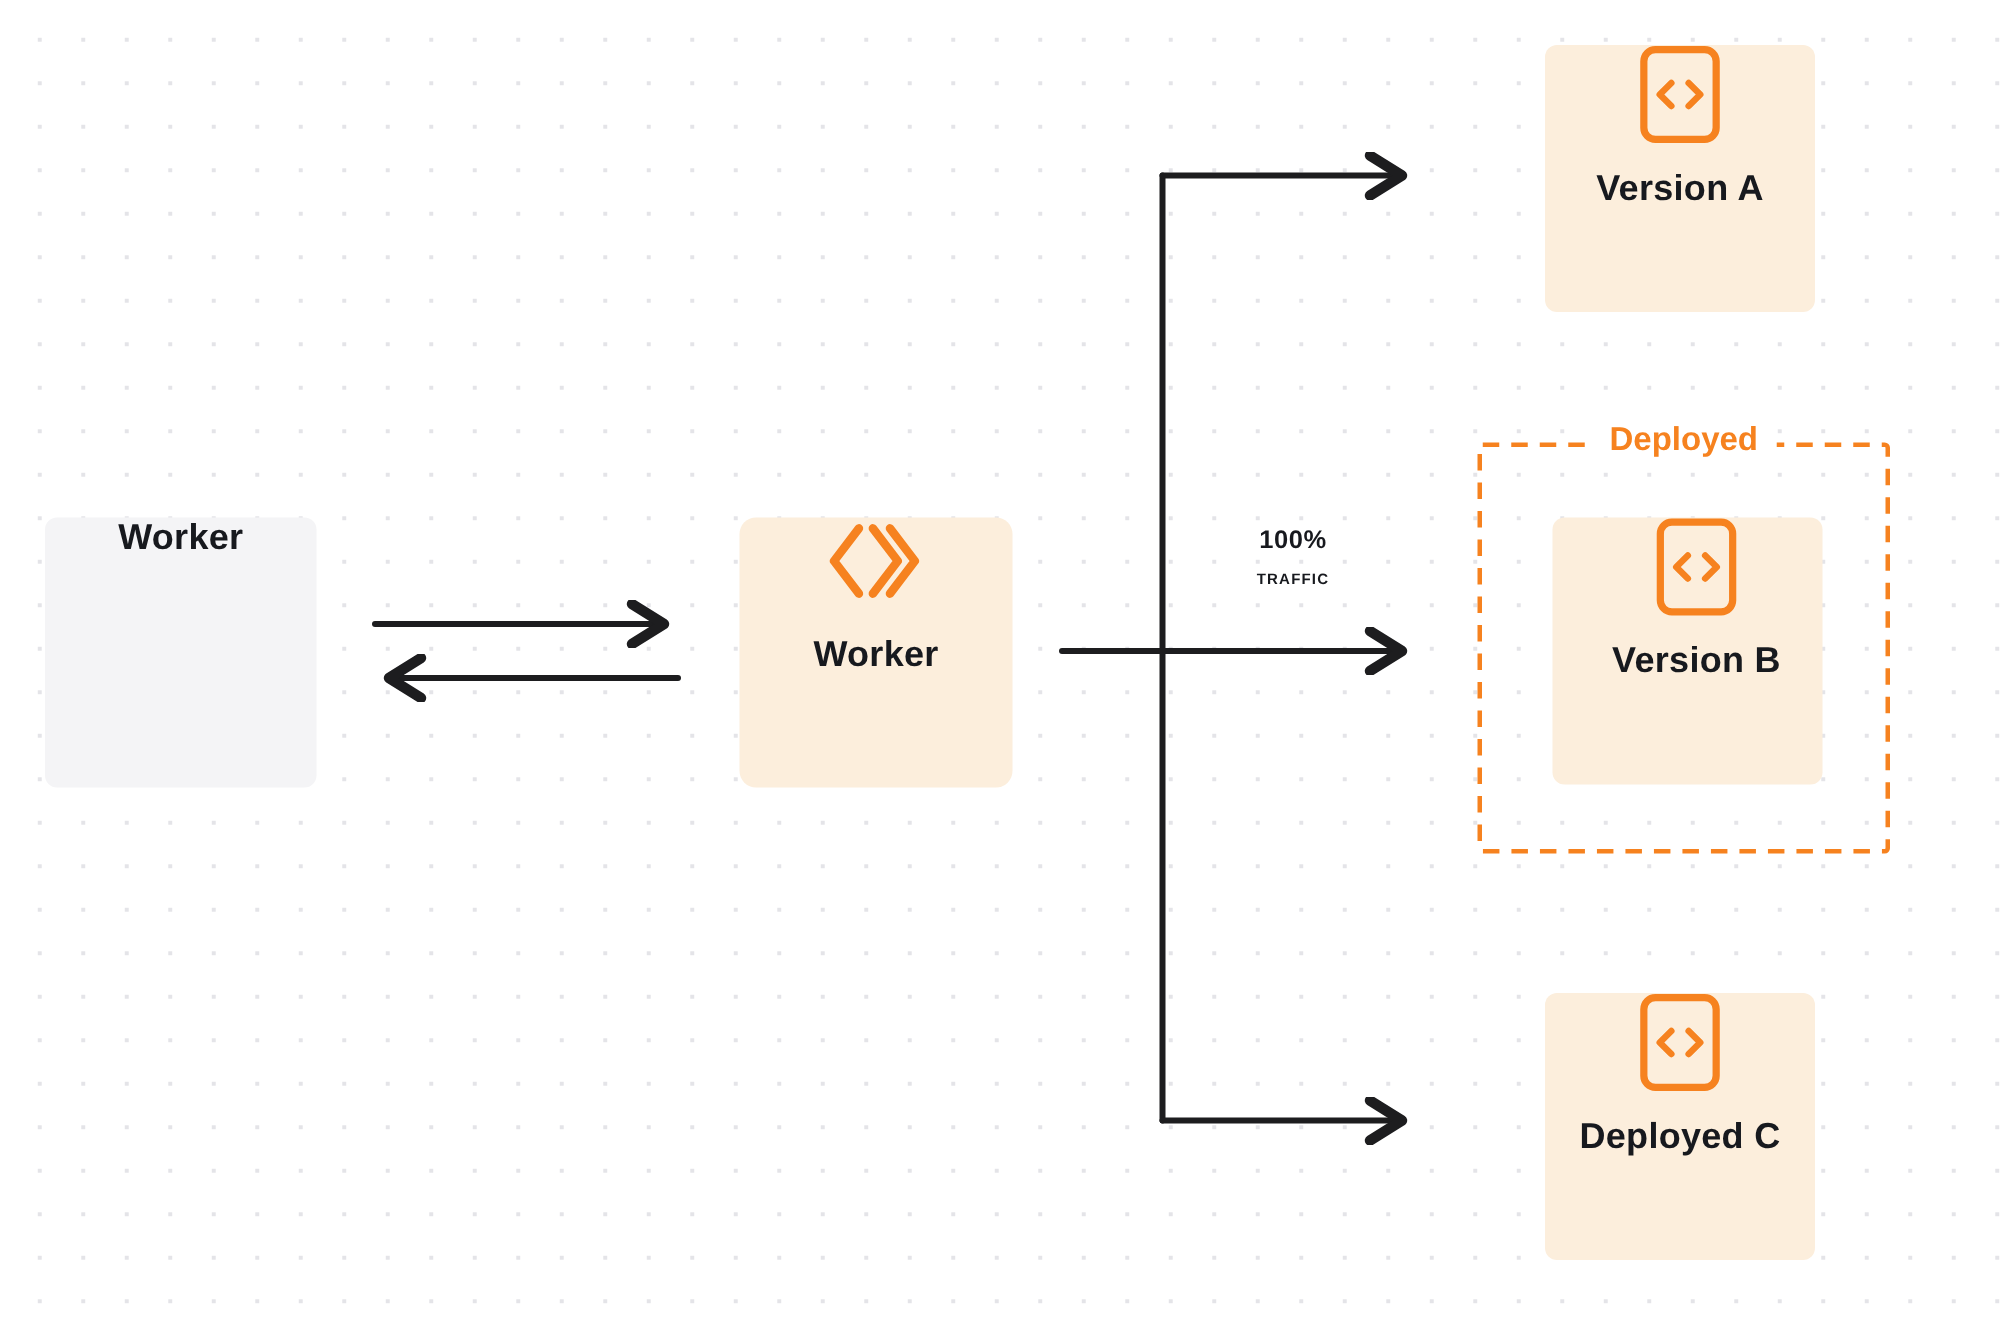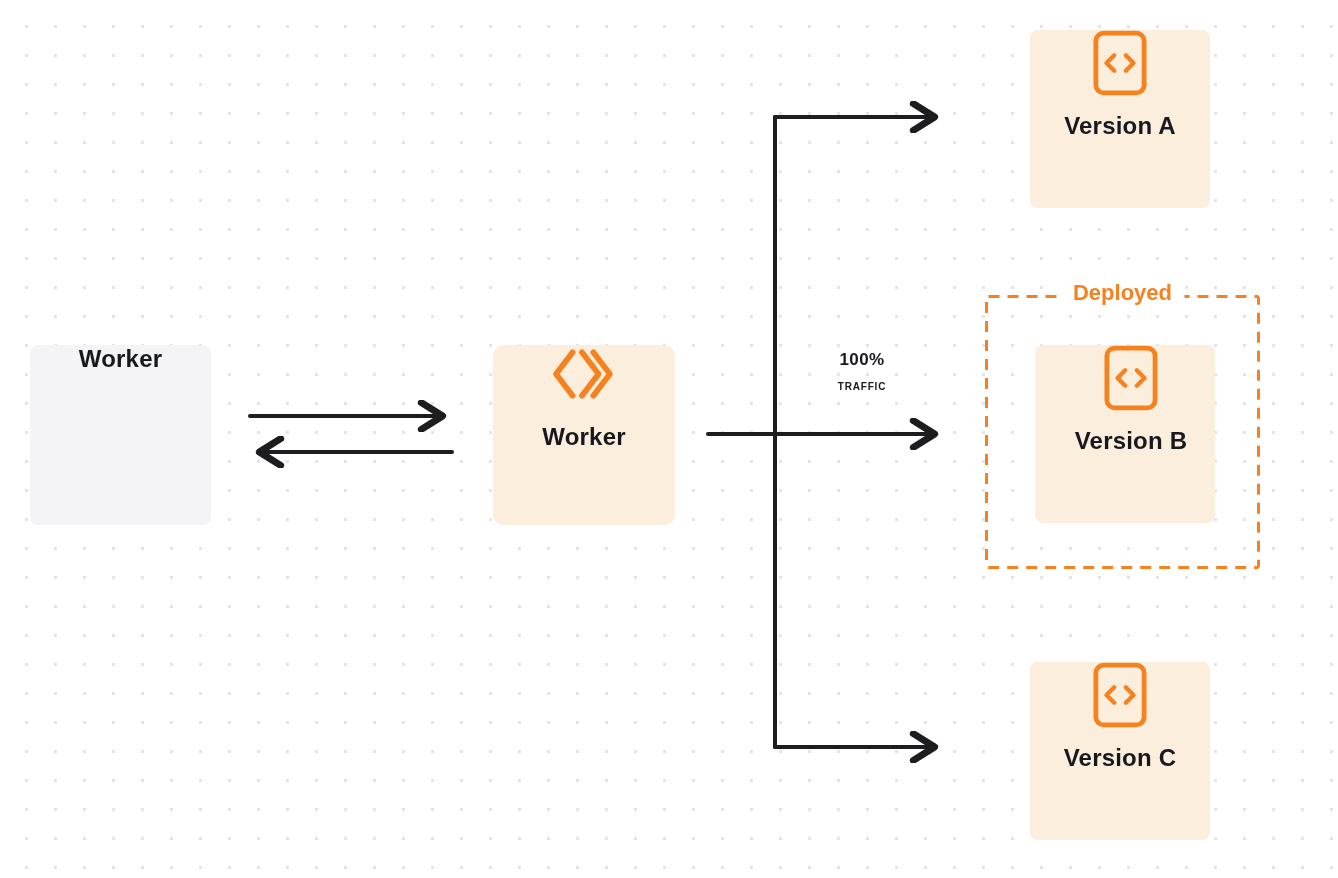--- a/index.html
+++ b/index.html
@@ -162,16 +162,16 @@
   </div>
 
   <div class="node version version-c">
     <span class="icon">
       <svg width="54" height="66" viewBox="0 0 56 68" fill="none" stroke="var(--accent-orange)" stroke-linecap="round" stroke-linejoin="round">
         <rect x="3" y="3" width="50" height="62" rx="8" stroke-width="5"></rect>
         <path d="M22 26 L14 34 L22 42" stroke-width="4.5"></path>
         <path d="M34 26 L42 34 L34 42" stroke-width="4.5"></path>
       </svg>
     </span>
-    <span class="label">Version C</span>
+    <span class="label">Deployed C</span>
   </div>
 
 </div>
 
 </body></html>

